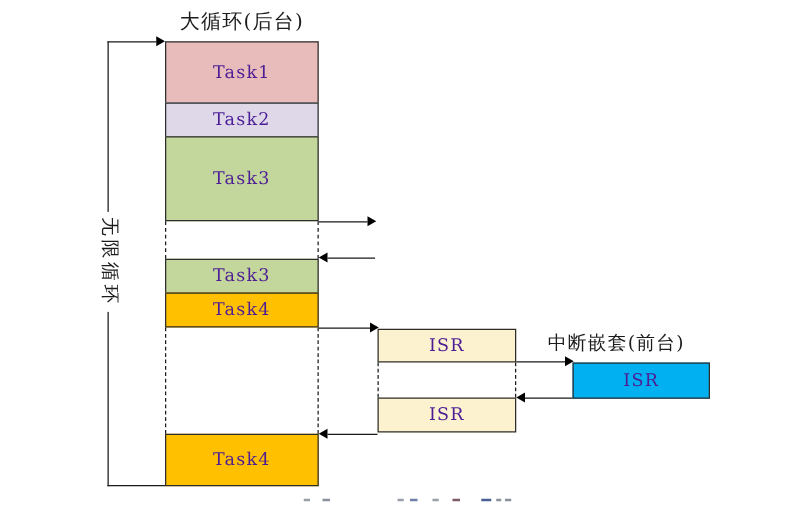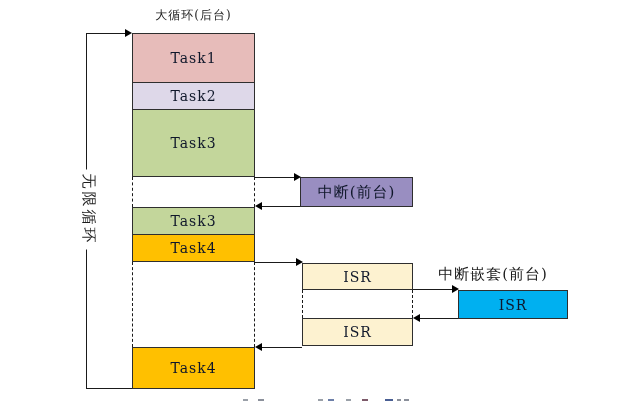--- a/index.html
+++ b/index.html
@@ -2,27 +2,27 @@
 <html><head>
 <meta charset="utf-8">
 <style>
   html,body { margin:0; padding:0; background:#ffffff; }
   .canvas {
     position:relative; width:641px; height:405px; background:#ffffff;
     font-family:"DejaVu Serif","Liberation Serif",serif;
     overflow:hidden; color:#1c1c1c;
   }
   .title {
-    position:absolute; text-align:center; font-size:12px; letter-spacing:1px;
+    position:absolute; text-align:center; font-size:16px; letter-spacing:1px;
     white-space:nowrap; color:#1c1c1c;
   }
   .box {
     position:absolute; box-sizing:border-box; border:1px solid #2e2e2e;
     display:flex; align-items:center; justify-content:center;
-    font-size:14px; color:#0f172a; letter-spacing:1px;
+    font-size:14px; color:#4c1d95; letter-spacing:1px;
   }
   .hline { position:absolute; height:1px; background:#1a1a1a; }
   .vline { position:absolute; width:1px; background:#1a1a1a; }
   .vdash { position:absolute; width:0; border-left:1px dashed #1a1a1a; }
   .head-r {
     position:absolute; width:0; height:0;
     border-top:4px solid transparent; border-bottom:4px solid transparent;
     border-left:7px solid #000;
   }
   .head-l {
@@ -57,21 +57,20 @@
   <div class="box" style="left: 132px; top: 109px; width: 123px; height: 68px; background-color: rgb(195, 214, 155);">Task3</div>
   <div class="box" style="left: 132px; top: 207px; width: 123px; height: 28px; background-color: rgb(195, 214, 155);">Task3</div>
   <div class="box" style="left: 132px; top: 234px; width: 123px; height: 28px; background-color: rgb(255, 192, 0);">Task4</div>
   <div class="box" style="left: 132px; top: 347px; width: 123px; height: 42px; background-color: rgb(255, 192, 0);">Task4</div>
 
   <div class="vdash" style="left:132px; top:177px; height:30px;"></div>
   <div class="vdash" style="left:254px; top:177px; height:30px;"></div>
   <div class="vdash" style="left:132px; top:262px; height:85px;"></div>
   <div class="vdash" style="left:254px; top:262px; height:85px;"></div>
 
-  <div class="box" style="left: 300px; top: 177px; width: 113px; height: 30px; font-size: 15px; background-color: rgb(153, 142, 193);">中断(前台)</div>
 
   <div class="hline" style="left:255px; top:177px; width:39px;"></div>
   <div class="head-r" style="left:294px; top:173px;"></div>
 
   <div class="head-l" style="left:255px; top:202px;"></div>
   <div class="hline" style="left:262px; top:206px; width:38px;"></div>
 
   <div class="box" style="left: 302px; top: 263px; width: 111px; height: 27px; background-color: rgb(253, 242, 208);">ISR</div>
   <div class="box" style="left: 458px; top: 290px; width: 110px; height: 29px; background-color: rgb(0, 176, 240);">ISR</div>
   <div class="box" style="left: 302px; top: 318px; width: 111px; height: 28px; background-color: rgb(253, 242, 208);">ISR</div>

